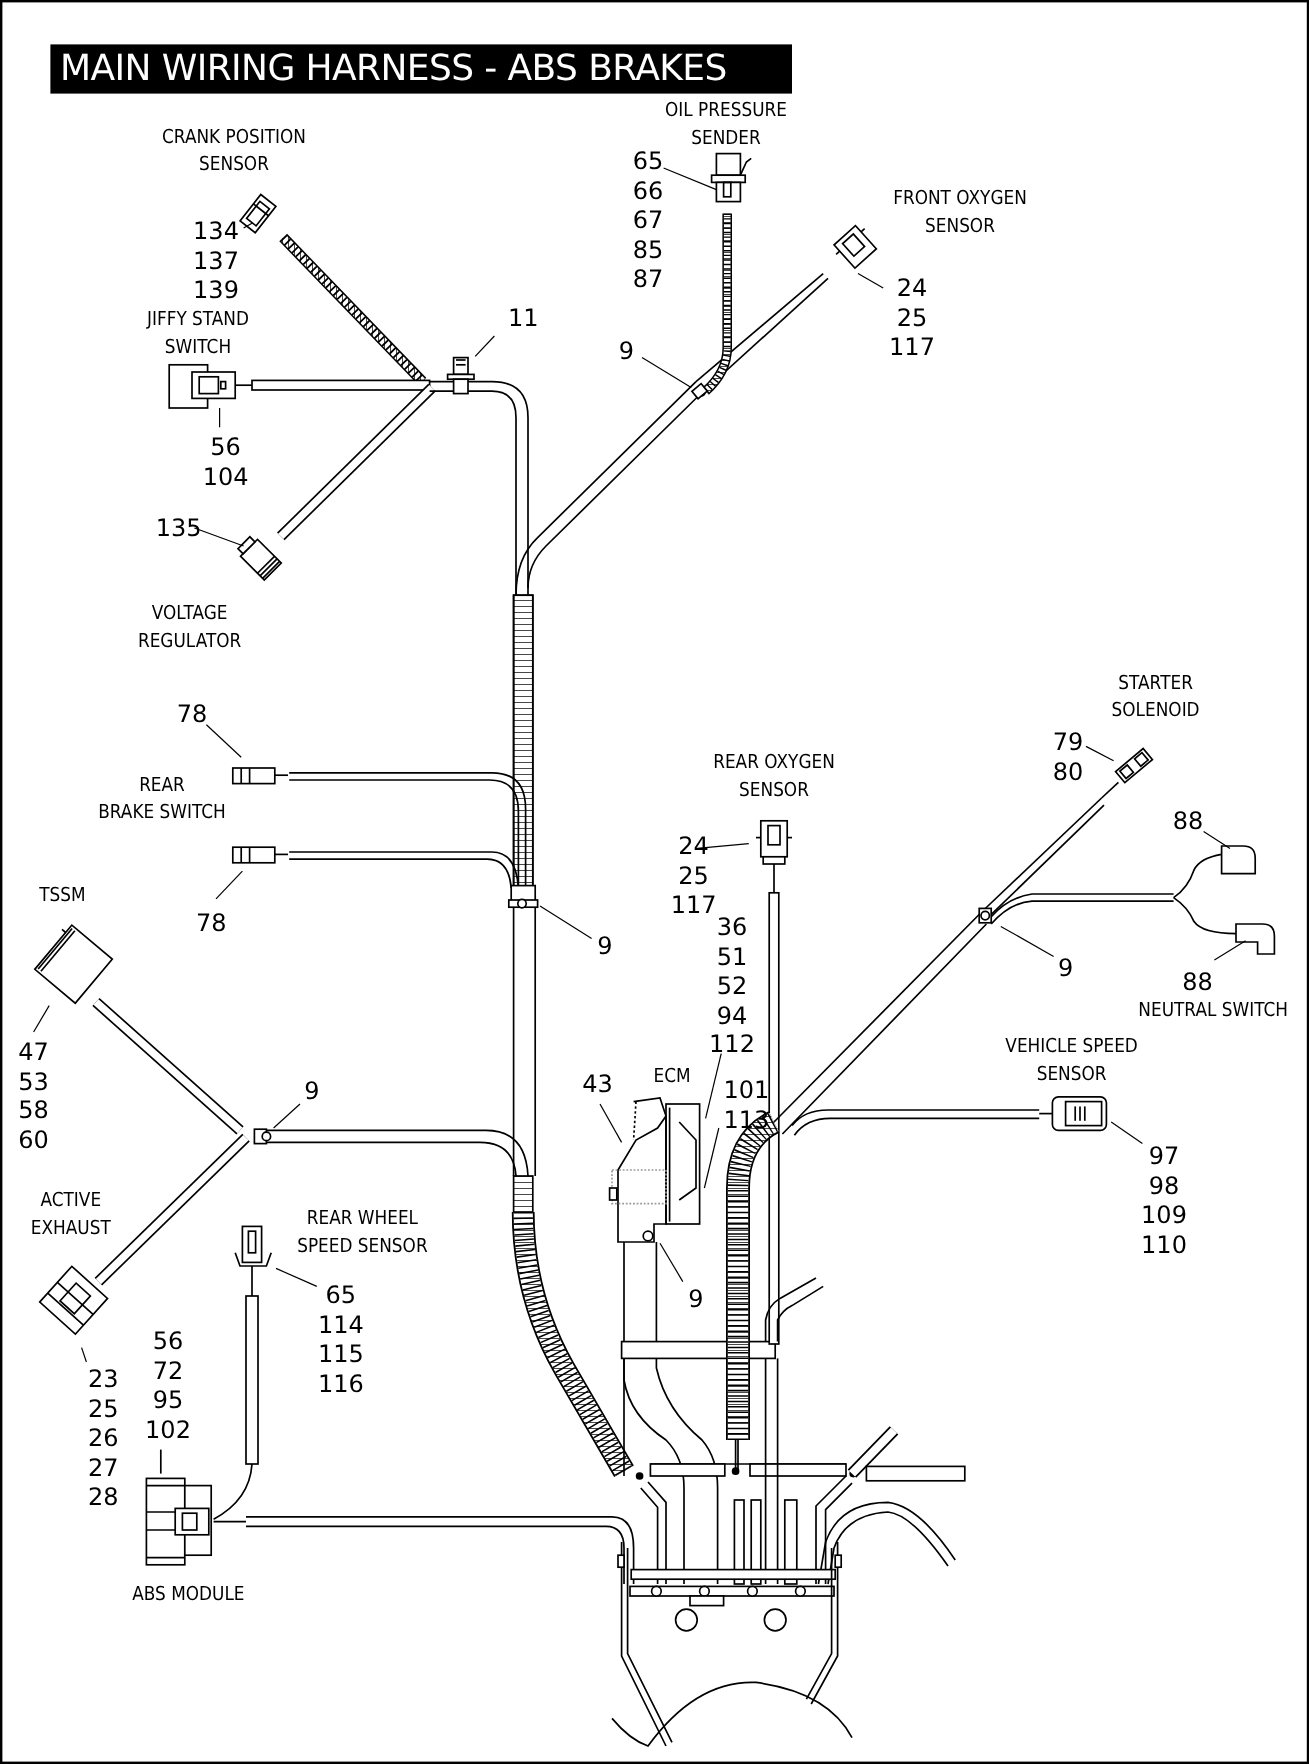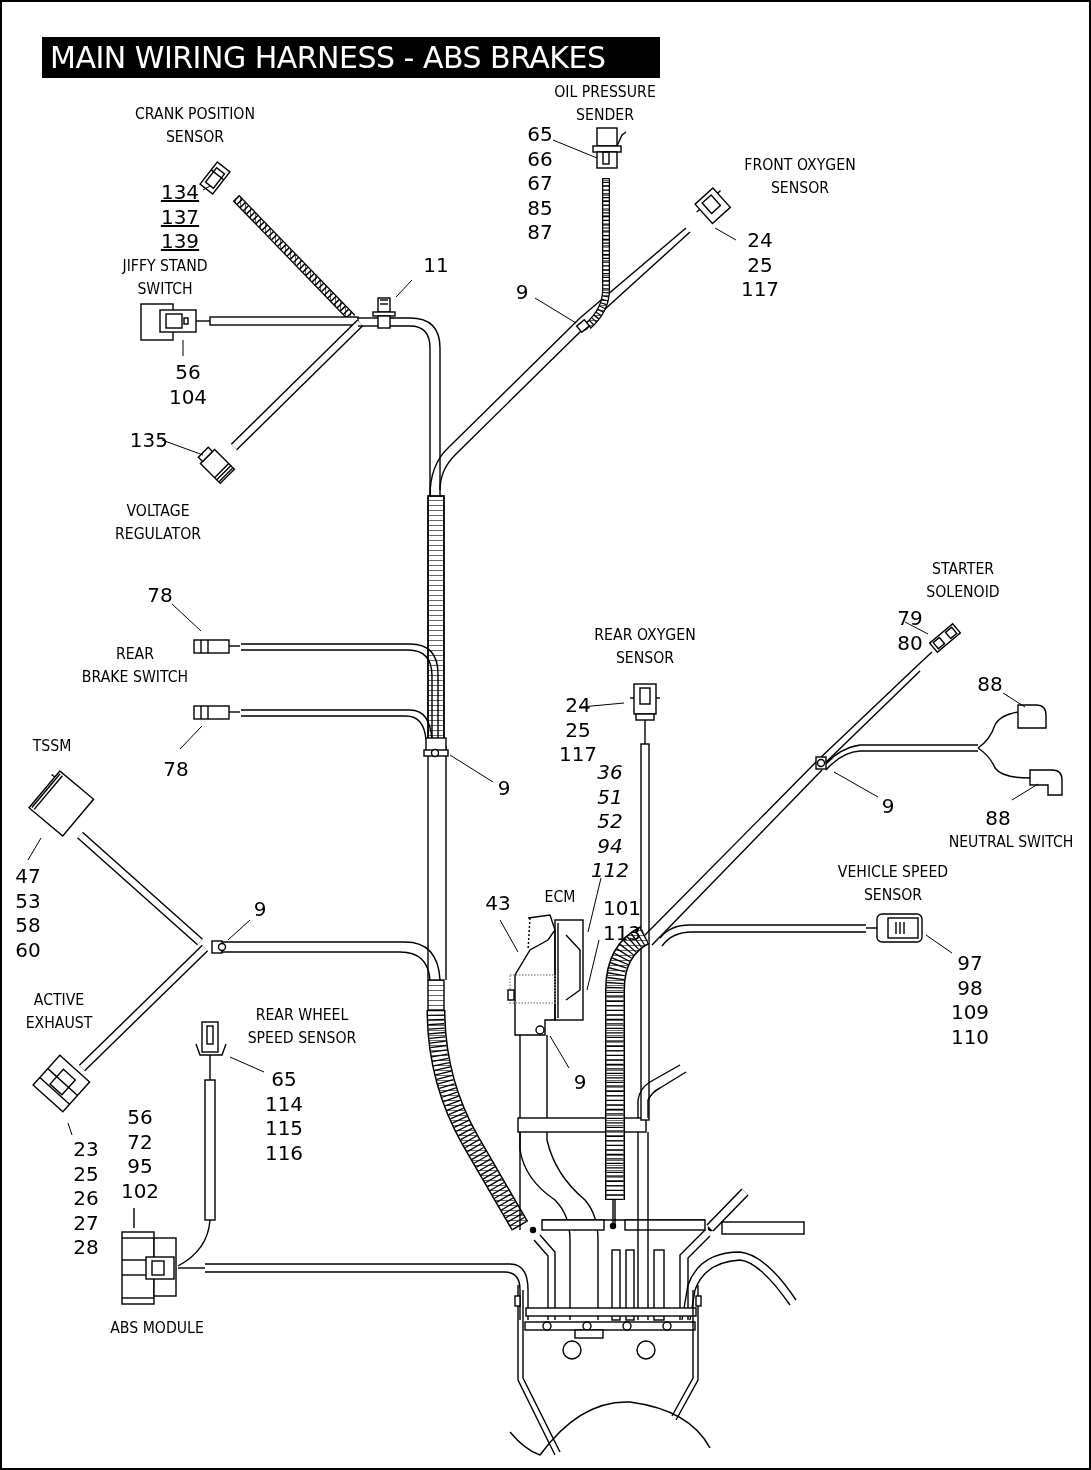--- a/index.html
+++ b/index.html
@@ -357,21 +357,21 @@
     <line x1="905" y1="622" x2="928" y2="634"></line>
     <line x1="1003" y1="693" x2="1025" y2="707"></line>
     <line x1="1012" y1="800" x2="1038" y2="784"></line>
     <line x1="834" y1="772" x2="878" y2="797"></line>
     <line x1="926" y1="935" x2="952" y2="953"></line>
   </g>
 </svg>
 
 <div class="lbl" style="left:120px;top:102px;width:150px;">CRANK POSITION
 SENSOR</div>
-<div class="num" style="left:150px;top:180px;width:60px;text-decoration:underline;">134
+<div class="num" style="left:150px;top:180px;width:60px;">134
 137
 139</div>
 
 <div class="lbl" style="left:105px;top:254px;width:120px;">JIFFY STAND
 SWITCH</div>
 <div class="num" style="left:160px;top:360px;width:56px;">56
 104</div>
 
 <div class="num" style="left:116px;top:428px;width:52px;text-align:right;">135</div>
 <div class="lbl" style="left:98px;top:499px;width:120px;">VOLTAGE
@@ -431,32 +431,32 @@
 <div class="lbl" style="left:92px;top:1316px;width:130px;">ABS MODULE</div>
 
 <div class="lbl" style="left:575px;top:623px;width:140px;">REAR OXYGEN
 SENSOR</div>
 <div class="num" style="left:552px;top:693px;width:52px;">24
 25
 117</div>
 
 <div class="lbl" style="left:540px;top:885px;width:40px;">ECM</div>
 <div class="num" style="left:478px;top:891px;width:40px;">43</div>
-<div class="num" style="left:588px;top:760px;width:44px;font-style:italic;">36
+<div class="num" style="left:588px;top:760px;width:44px;">36
 51
 52
 94
 112</div>
 <div class="num" style="left:596px;top:896px;width:52px;">101
 113</div>
 <div class="num" style="left:566px;top:1070px;width:28px;">9</div>
 
 <div class="lbl" style="left:905px;top:557px;width:116px;">STARTER
 SOLENOID</div>
-<div class="num" style="left:870px;top:606px;width:40px;margin-left:20px;">79
+<div class="num" style="left:870px;top:606px;width:40px;">79
 80</div>
 
 <div class="num" style="left:970px;top:672px;width:40px;">88</div>
 <div class="num" style="left:978px;top:806px;width:40px;">88</div>
 <div class="lbl" style="left:935px;top:830px;width:152px;">NEUTRAL SWITCH</div>
 
 <div class="num" style="left:874px;top:794px;width:28px;">9</div>
 
 <div class="lbl" style="left:820px;top:860px;width:146px;">VEHICLE SPEED
 SENSOR</div>

